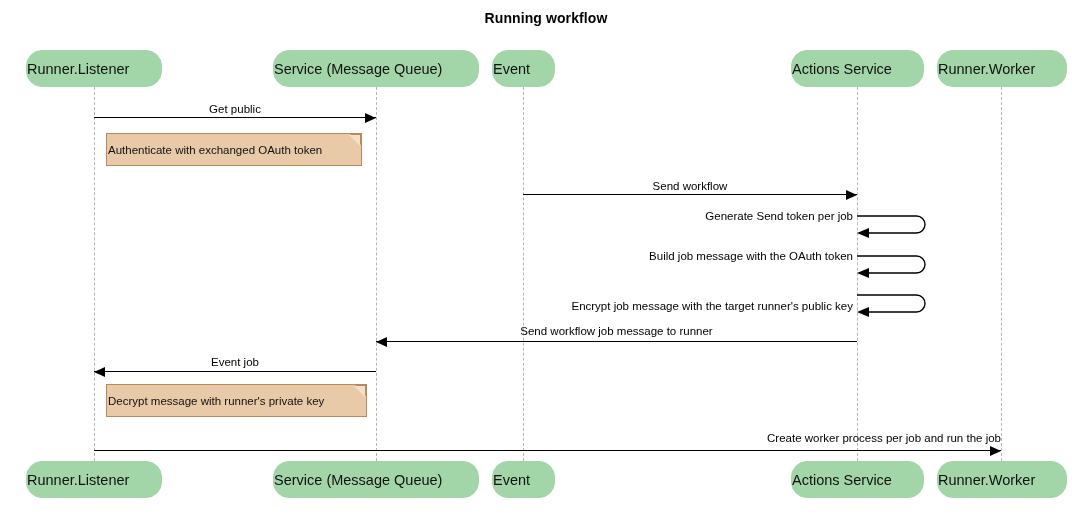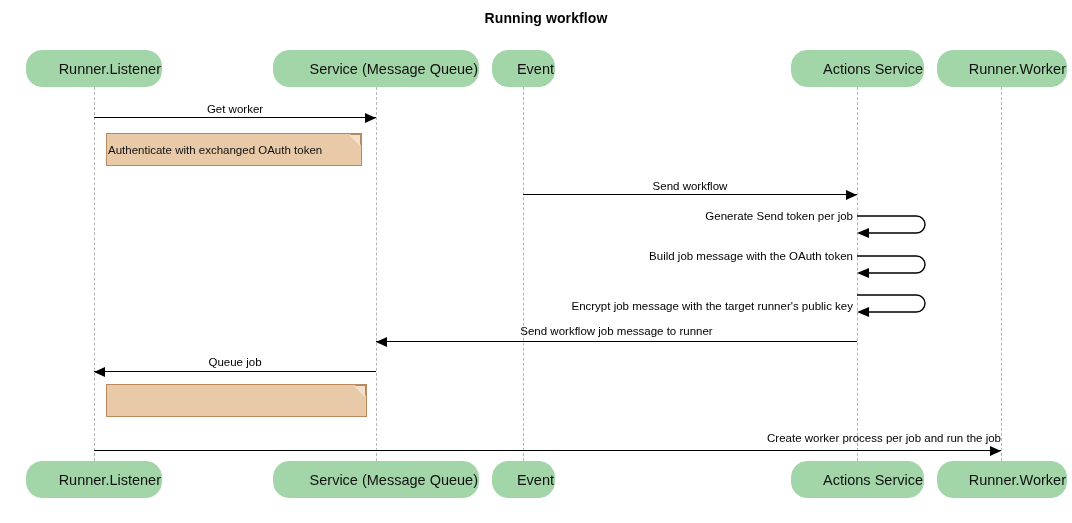--- a/index.html
+++ b/index.html
@@ -32,21 +32,21 @@
     letter-spacing: 0.1px;
   }
   .participant-box {
     position: absolute;
     box-sizing: border-box;
     background: #a2d5a8;
     border: 1px solid #a2d5a8;
     border-radius: 16px;
     display: flex;
     align-items: center;
-    justify-content: flex-end;
+    justify-content: flex-start;
     font-size: 14.5px;
     color: #111111;
     white-space: nowrap;
     height: 37px;
   }
   .lifeline {
     position: absolute;
     width: 0;
     border-left: 1px dashed #b6b6b6;
   }
@@ -129,21 +129,21 @@
   <div id="lifelines-layer">
       <div class="lifeline" style="left: 84px; top: 87px; height: 374px;"></div>
       <div class="lifeline" style="left: 366px; top: 87px; height: 374px;"></div>
       <div class="lifeline" style="left: 513px; top: 87px; height: 374px;"></div>
       <div class="lifeline" style="left: 847px; top: 87px; height: 374px;"></div>
       <div class="lifeline" style="left: 991px; top: 87px; height: 374px;"></div>
     </div>
   <div id="messages-layer">
       <div class="msg" style="left: 84px; top: 117px; width: 282px;"></div>
       <div class="arrowhead right" style="top: 113px; left: 355px;"></div>
-      <div class="msg-label centered" style="left: 84px; width: 282px; top: 103px;">Get worker</div>
+      <div class="msg-label centered" style="left: 84px; width: 282px; top: 103px;">Get public</div>
       <div class="msg" style="left: 513px; top: 194px; width: 334px;"></div>
       <div class="arrowhead right" style="top: 190px; left: 836px;"></div>
       <div class="msg-label centered" style="left: 513px; width: 334px; top: 180px;">Send workflow</div>
       <div class="selfloop" style="left: 847px; top: 216px;">
         <svg width="72" height="25">
           <path d="M 0 0 L 59.5 0 A 8.5 8.5 0 0 1 59.5 17 L 11 17" fill="none" stroke="#000000" stroke-width="1.4"></path>
           <polygon points="0,17 12,12 12,22" fill="#000000"></polygon>
         </svg>
       </div>
       <div class="msg-label right-aligned" style="left: 547px; width: 296px; top: 210px;">Generate Send token per job</div>
@@ -159,32 +159,33 @@
           <path d="M 0 0 L 59.5 0 A 8.5 8.5 0 0 1 59.5 17 L 11 17" fill="none" stroke="#000000" stroke-width="1.4"></path>
           <polygon points="0,17 12,12 12,22" fill="#000000"></polygon>
         </svg>
       </div>
       <div class="msg-label right-aligned" style="left: 460px; width: 383px; top: 300px;">Encrypt job message with the target runner's public key</div>
       <div class="msg" style="left: 366px; top: 341px; width: 481px;"></div>
       <div class="arrowhead left" style="top: 337px; left: 366px;"></div>
       <div class="msg-label centered" style="left: 366px; width: 481px; top: 325px;">Send workflow job message to runner</div>
       <div class="msg" style="left: 84px; top: 371px; width: 282px;"></div>
       <div class="arrowhead left" style="top: 367px; left: 84px;"></div>
-      <div class="msg-label centered" style="left: 84px; width: 282px; top: 356px;">Queue job</div>
+      <div class="msg-label centered" style="left: 84px; width: 282px; top: 356px;">Event job</div>
       <div class="msg" style="left: 84px; top: 450px; width: 907px;"></div>
       <div class="arrowhead right" style="top: 446px; left: 980px;"></div>
       <div class="msg-label centered" style="left: 84px; width: 907px; top: 432px; text-align: right;">Create worker process per job and run the job</div>
     </div>
   <div id="notes-layer">
       <div class="note" style="left: 96px; top: 133px; width: 256px; height: 33px;">
         <span>Authenticate with exchanged OAuth token</span>
         <div class="note-fold-edge"></div>
         <div class="note-fold" style="margin-top: 1px; margin-right: 1px;"></div>
       </div>
       <div class="note" style="left: 96px; top: 384px; width: 261px; height: 33px;">
+        <span>Decrypt message with runner's private key</span>
         <div class="note-fold-edge"></div>
         <div class="note-fold" style="margin-top: 1px; margin-right: 1px;"></div>
       </div>
     </div>
   <div id="participants-top-layer">
       <div class="participant-box" style="left: 16px; top: 50px; width: 136px;">
         <span>Runner.Listener</span>
       </div>
       <div class="participant-box" style="left: 263px; top: 50px; width: 206px;">
         <span>Service (Message Queue)</span>

